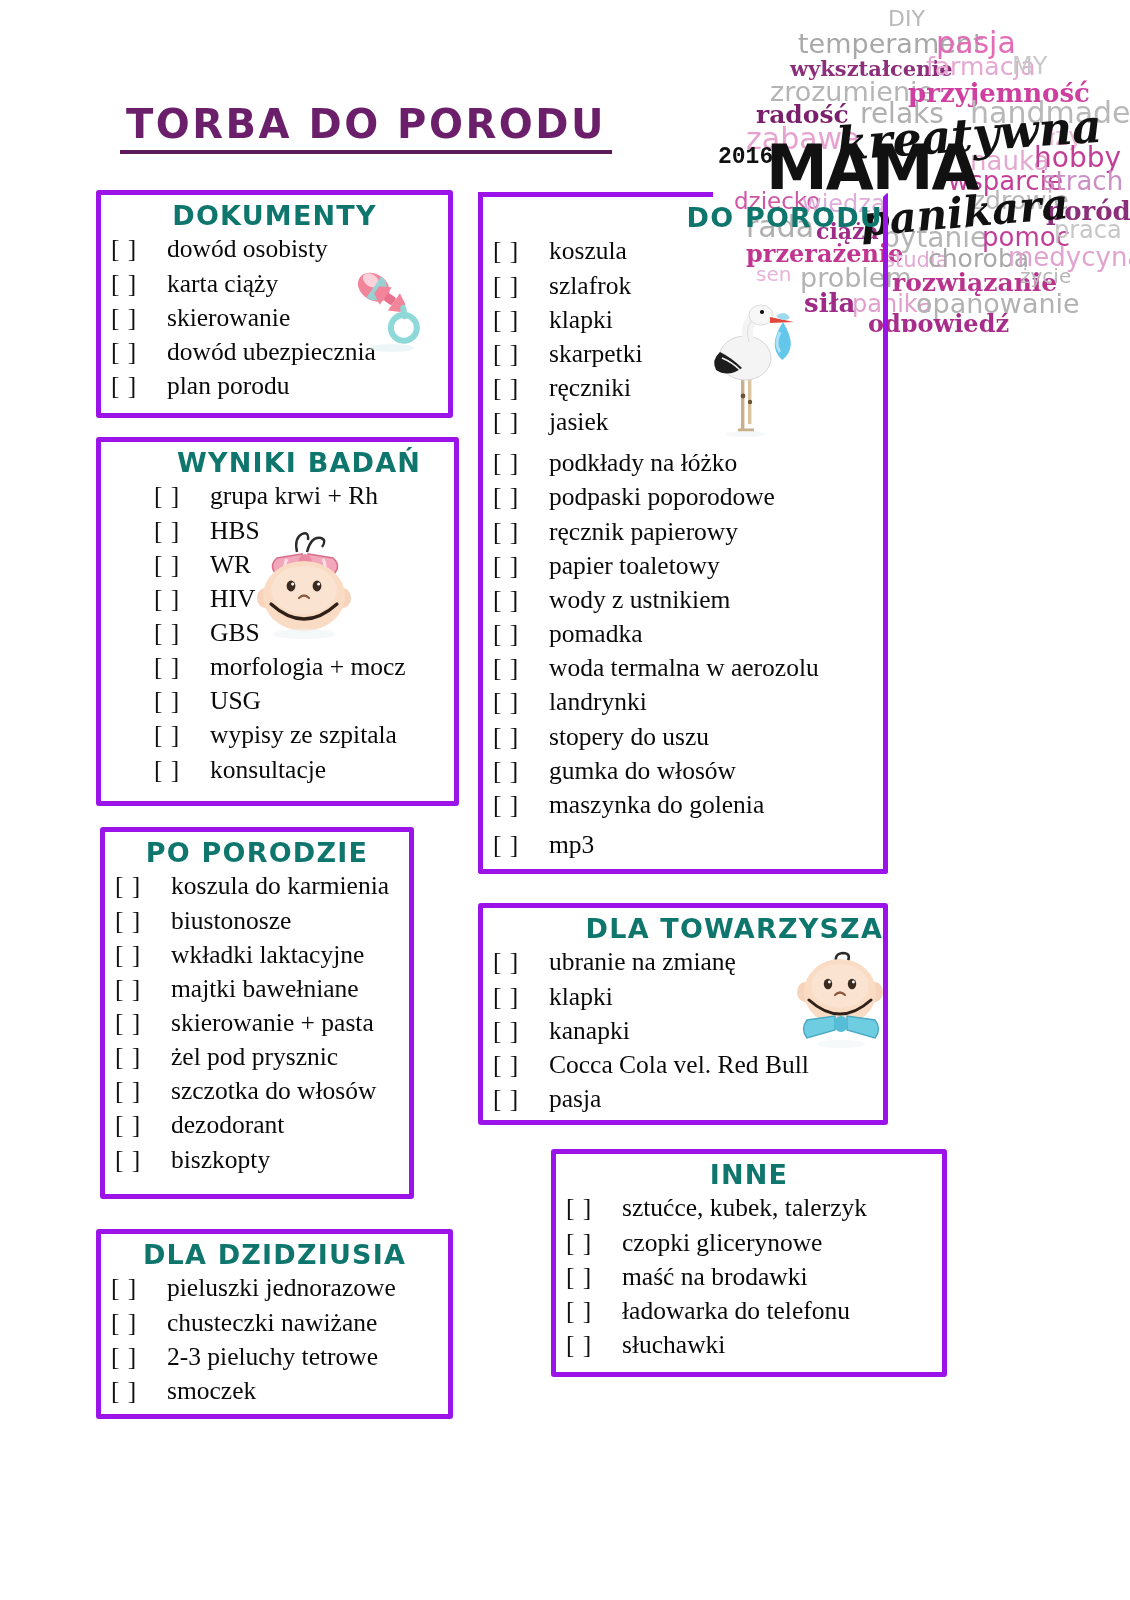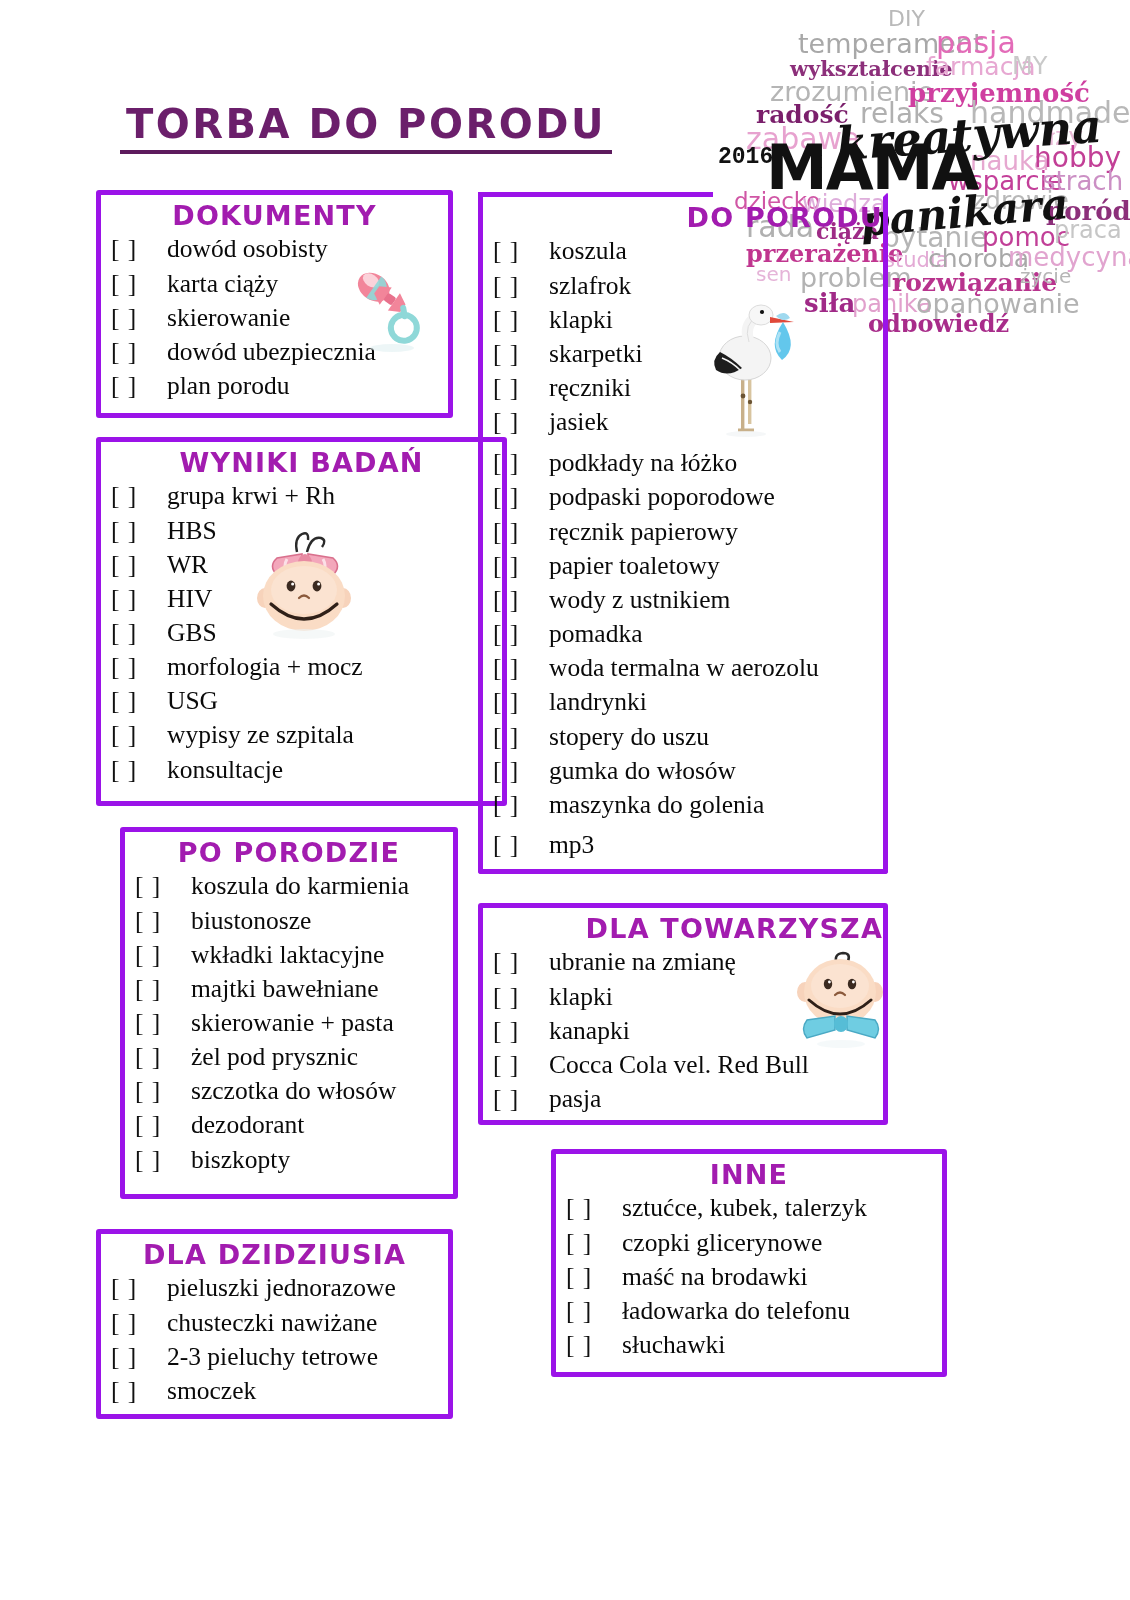--- a/index.html
+++ b/index.html
@@ -39,21 +39,21 @@
     border: 5px solid #9b13e8;
     border-radius: 3px;
     box-sizing: border-box;
     background: transparent;
   }
   .box-title {
     font-family: "DejaVu Sans", sans-serif;
     font-weight: bold;
     font-size: 27px;
     letter-spacing: 1.2px;
-    color: #a21caf;
+    color: #0f766e;
     text-align: center;
     line-height: 1.05;
     margin: 7px 0 2px 0;
   }
 
   ul.items {
     list-style: none;
     margin: 0;
     padding: 0 0 0 10px;
   }
@@ -190,21 +190,21 @@
     <path d="M26 43 L26 17 a13 13 0 0 1 0 26Z" fill="#8fd8d8" opacity="0.9"></path>
     <rect x="41" y="26" width="10" height="9" rx="2" fill="#e8718c"></rect>
     <path d="M41 20 L41 41 L30 35 L30 26 Z" fill="#f2859a"></path>
     <path d="M51 20 L51 41 L62 35 L62 26 Z" fill="#f2859a"></path>
     <circle cx="74" cy="46" r="13" fill="none" stroke="#8fd8d8" stroke-width="6"></circle>
     <path d="M62 30 L68 36" stroke="#8fd8d8" stroke-width="6" stroke-linecap="round"></path>
   </g>
   <ellipse cx="54" cy="80" rx="22" ry="4" fill="#dfeff0" opacity="0.55"></ellipse>
 </svg>
 
-<div class="box" style="left:96px; top:437px; width:411px; height:369px;">
+<div class="box" style="left:96px; top:437px; width:363px; height:369px;padding-left:43px;">
   <div class="box-title">WYNIKI BADAŃ</div>
   <ul class="items lh-normal">
     <li>
         <span class="cb">[    ]</span>
         <span class="lbl">grupa krwi + Rh</span>
       </li>
     <li>
         <span class="cb">[    ]</span>
         <span class="lbl">HBS</span>
       </li>
@@ -259,21 +259,21 @@
   <ellipse cx="74" cy="58" rx="4.4" ry="5.4" fill="#3b2a20"></ellipse>
   <circle cx="49.6" cy="56" r="1.5" fill="#fff"></circle>
   <circle cx="75.6" cy="56" r="1.5" fill="#fff"></circle>
 
   <path d="M56 70 q5 -5 10 0" fill="none" stroke="#8b5a3c" stroke-width="2.2" stroke-linecap="round"></path>
 
   <path d="M28 76 q33 30 66 0" fill="none" stroke="#2f2018" stroke-width="3.2" stroke-linecap="round"></path>
   <ellipse cx="61" cy="106" rx="31" ry="5" fill="#eef3f4" opacity="0.6"></ellipse>
 </svg>
 
-<div class="box" style="left:100px; top:827px; width:338px; height:372px;margin-left:20px;">
+<div class="box" style="left:100px; top:827px; width:314px; height:372px;">
   <div class="box-title">PO PORODZIE</div>
   <ul class="items lh-loose">
     <li>
         <span class="cb">[    ]</span>
         <span class="lbl">koszula do karmienia</span>
       </li>
     <li>
         <span class="cb">[    ]</span>
         <span class="lbl">biustonosze</span>
       </li>

